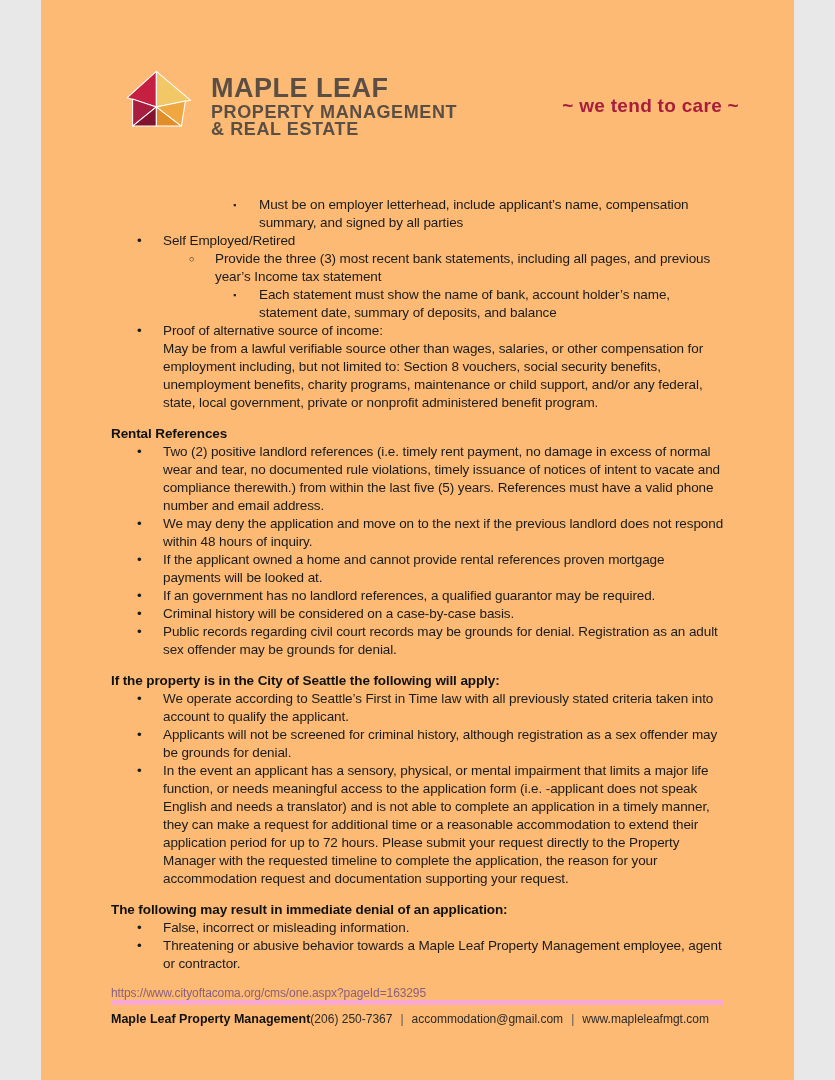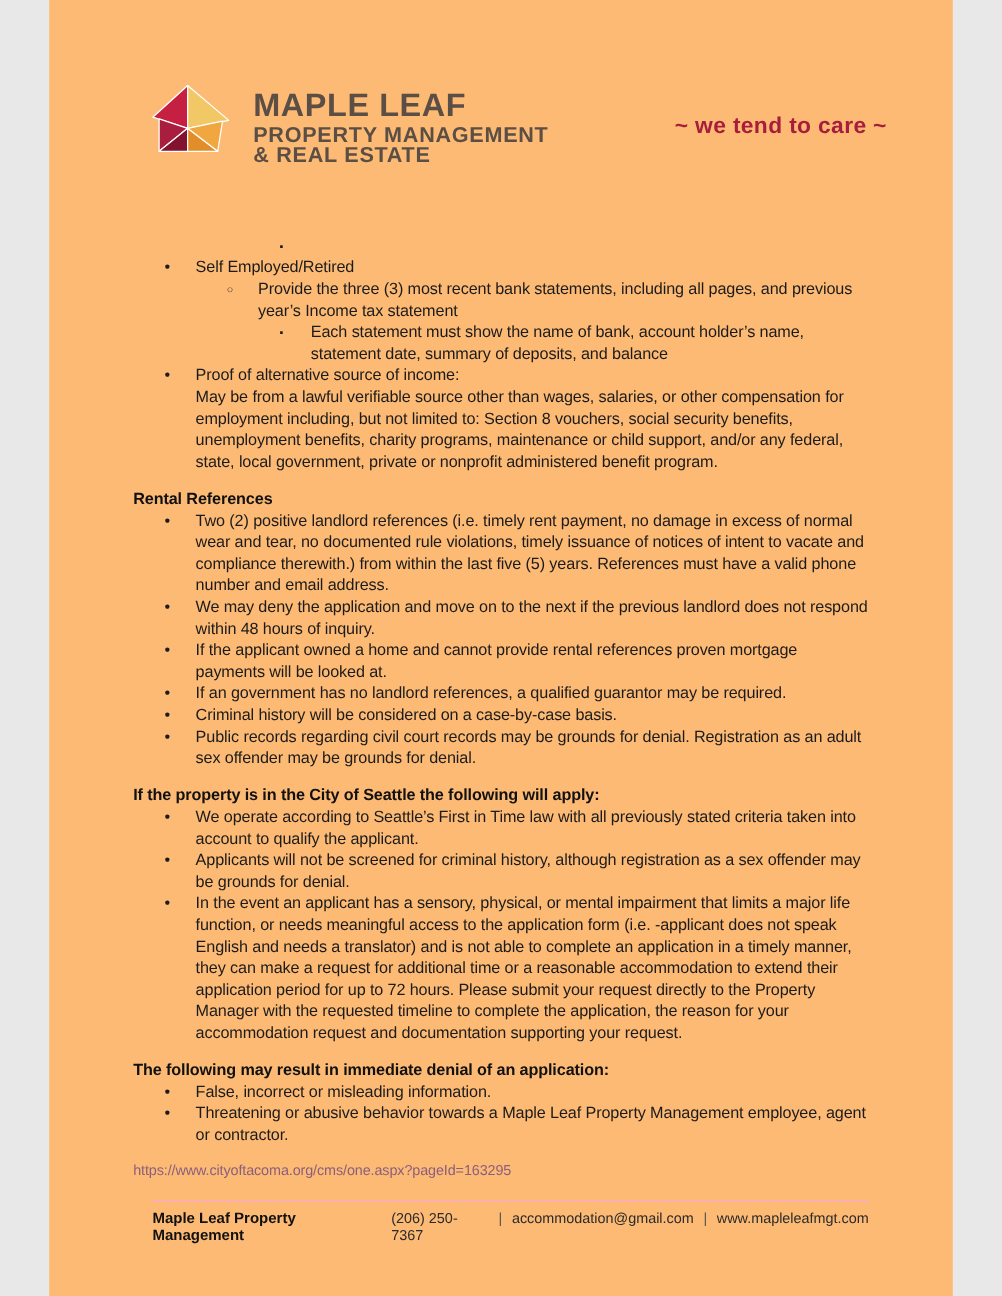--- a/index.html
+++ b/index.html
@@ -77,24 +77,24 @@
   .doc-link {
     display: inline-block;
     margin-top: 11px;
     font-size: 12px;
     text-decoration: none;
     cursor: pointer;
   }
   
   .footer {
     position: absolute;
-    left: 86px;
+    left: 70px;
     right: 70px;
     top: 1000px;
-    border-top: 1px solid #f9a8d4;
+    border-top: 5px solid #f9a8d4;
     padding-top: 7px;
     display: flex;
     align-items: baseline;
   }
   .footer-company {
     font-size: 12.5px;
     font-weight: bold;
     color: #111;
   }
   .footer-contact {
@@ -125,20 +125,21 @@
       <div class="logo-sub first">PROPERTY MANAGEMENT</div>
       <div class="logo-sub">&amp; REAL ESTATE</div>
     </div>
   </div>
   <div class="tagline" style="color: rgb(168, 29, 60);">~ we tend to care ~</div>
 
   <div class="doc">
     <div id="doc-body">
         <div class="li l3">
           <span class="marker m3">▪</span>
+          <span class="text">Must be on employer letterhead, include applicant’s name, compensation summary, and signed by all parties</span>
         </div>
         <div class="li l1">
           <span class="marker m1">•</span>
           <span class="text">Self Employed/Retired</span>
         </div>
         <div class="li l2">
           <span class="marker m2">○</span>
           <span class="text">Provide the three (3) most recent bank statements, including all pages, and previous year’s Income tax statement</span>
         </div>
         <div class="li l3">

